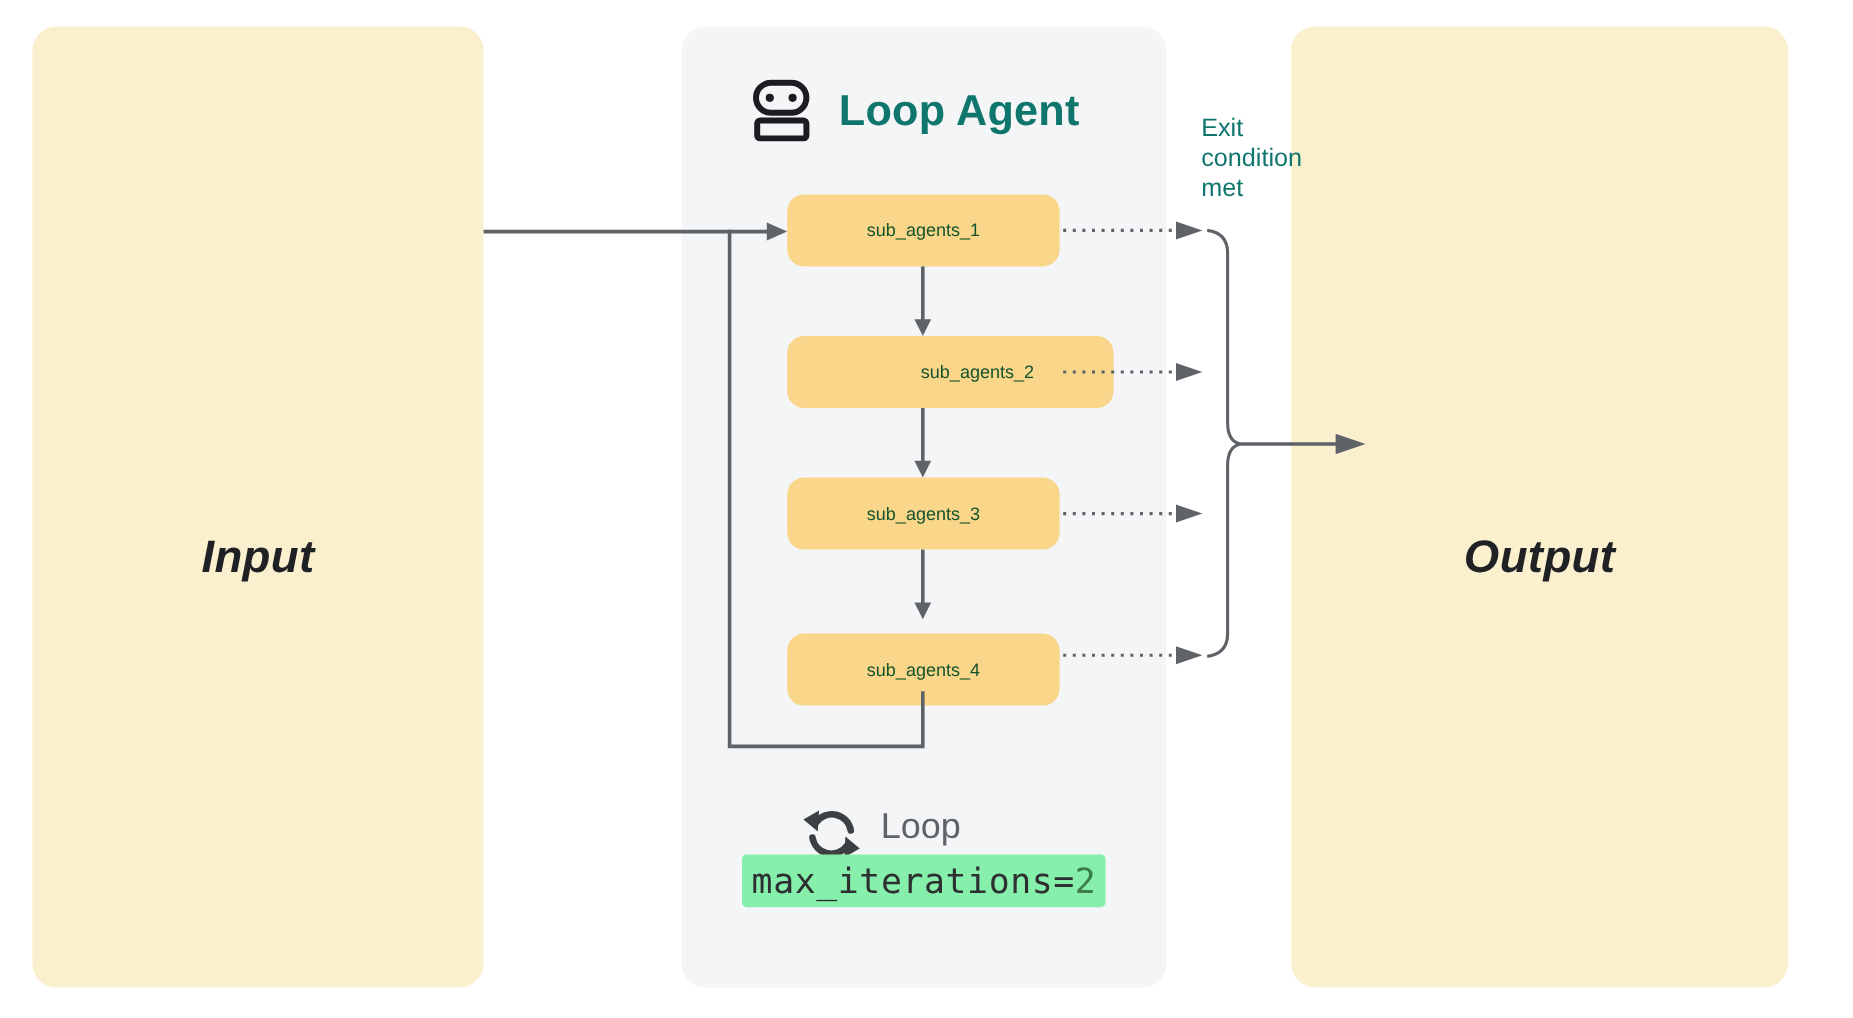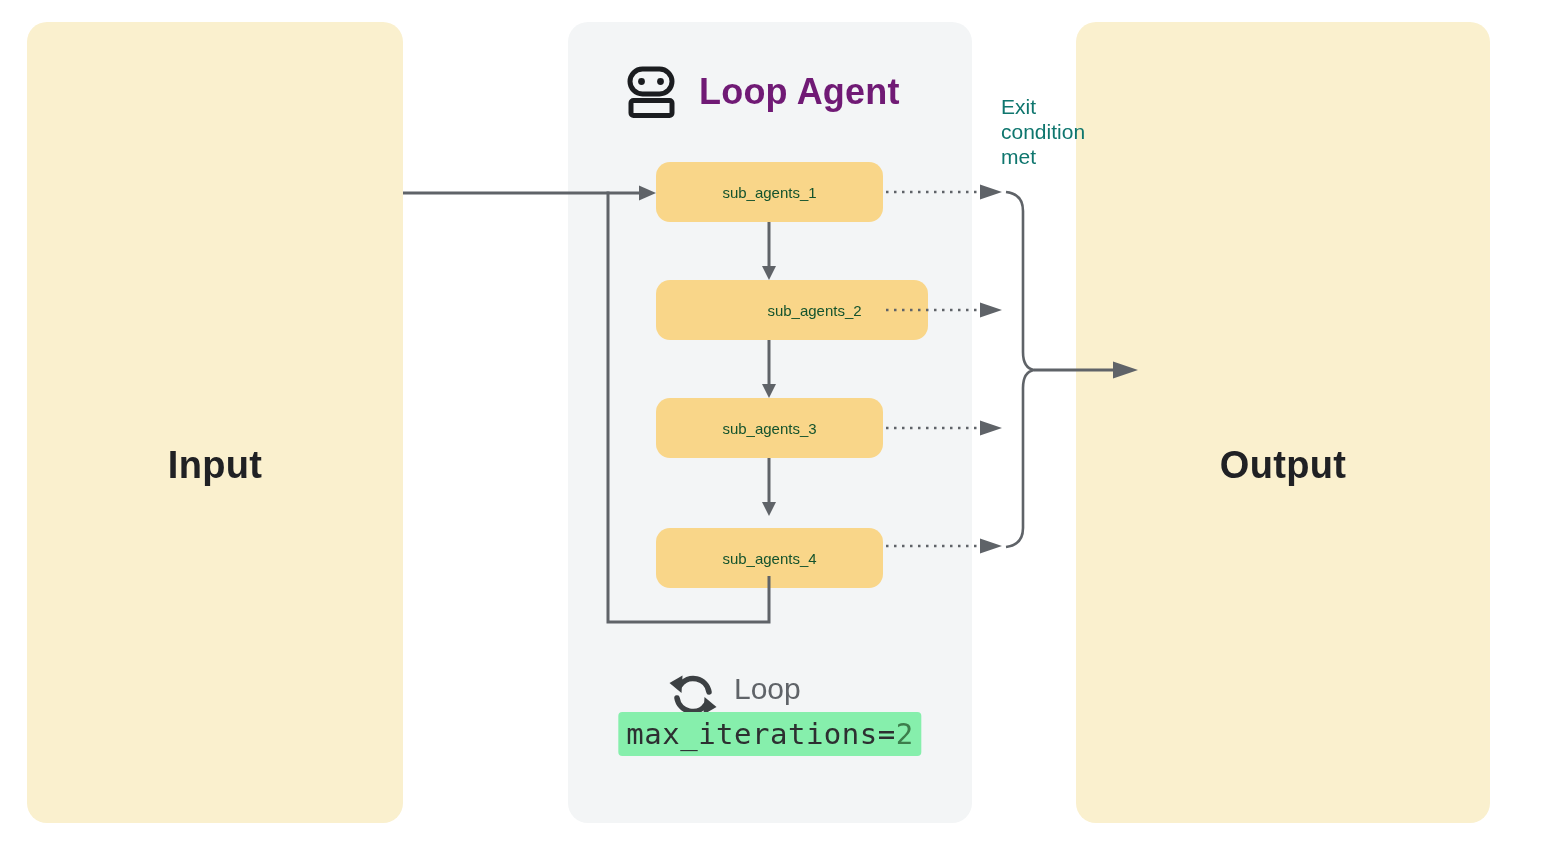--- a/index.html
+++ b/index.html
@@ -6,36 +6,36 @@
   body{
     width:1544px;height:848px;position:relative;
     background:#ffffff;
     font-family:"Liberation Sans", sans-serif;
     color:#202124;
     overflow:hidden;
   }
   .panel{
     position:absolute;border-radius:20px;
   }
-  .panel-yellow{background:#FAF0CE;}
+  .panel-yellow{background:#FAF0CE;font-style:italic;}
   .panel-input{left:27px;top:22px;width:376px;height:801px;}
   .panel-output{left:1076px;top:22px;width:414px;height:801px;}
   .panel-agent{left:568px;top:22px;width:404px;height:801px;background:#F3F5F6;}
   .io-label{
     position:absolute;left:0;right:0;top:422px;
     text-align:center;
     font-size:38px;font-weight:600;color:#202124;
     letter-spacing:.3px;
   }
   .agent-header{
     position:absolute;left:627px;top:66px;
     display:flex;align-items:center;gap:24px;
   }
   .agent-title{
-    font-size:36px;font-weight:600;color:#701a75;letter-spacing:.2px;
+    font-size:36px;font-weight:600;color:#0f766e;letter-spacing:.2px;
   }
   .sub-agent{
     position:absolute;left:656px;width:227px;height:60px;
     background:#F9D689;border-radius:14px;
     display:flex;align-items:center;justify-content:center;
     font-size:15px;font-weight:500;color:#14532d;
   }
   .sub-agent-1{top:162px;}
   .sub-agent-2{top:280px;padding-left:45px;}
   .sub-agent-3{top:398px;}

